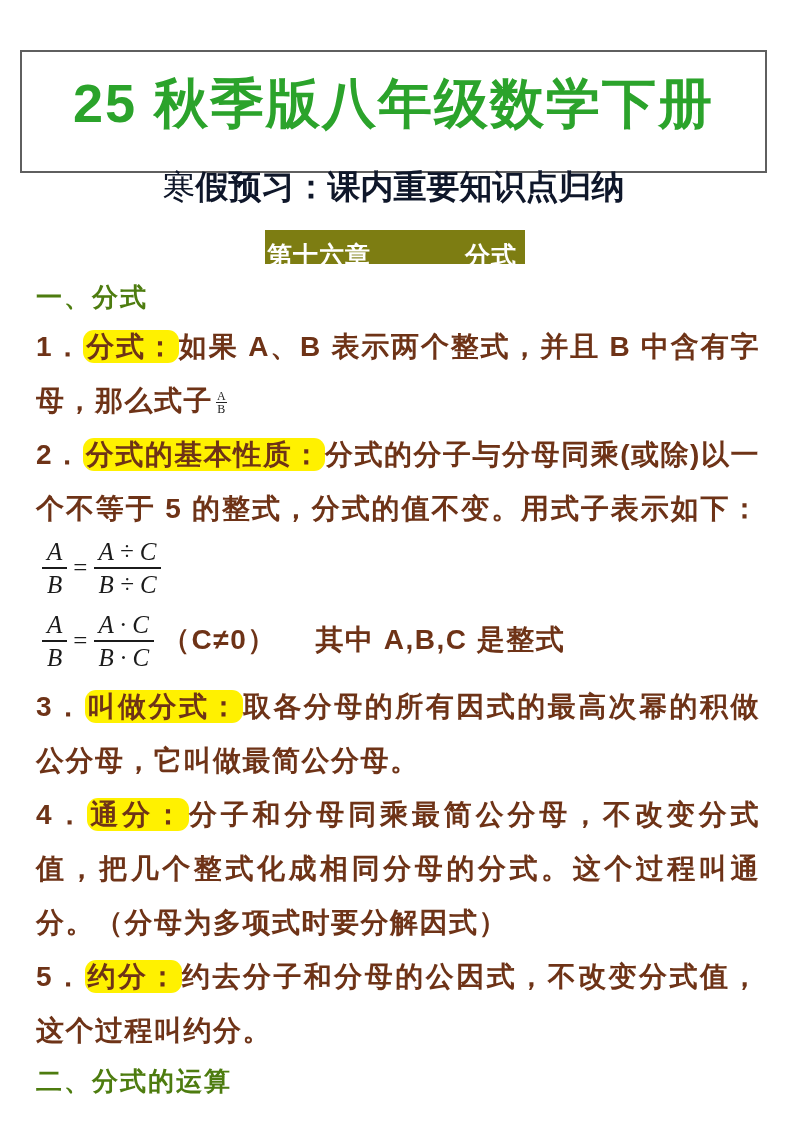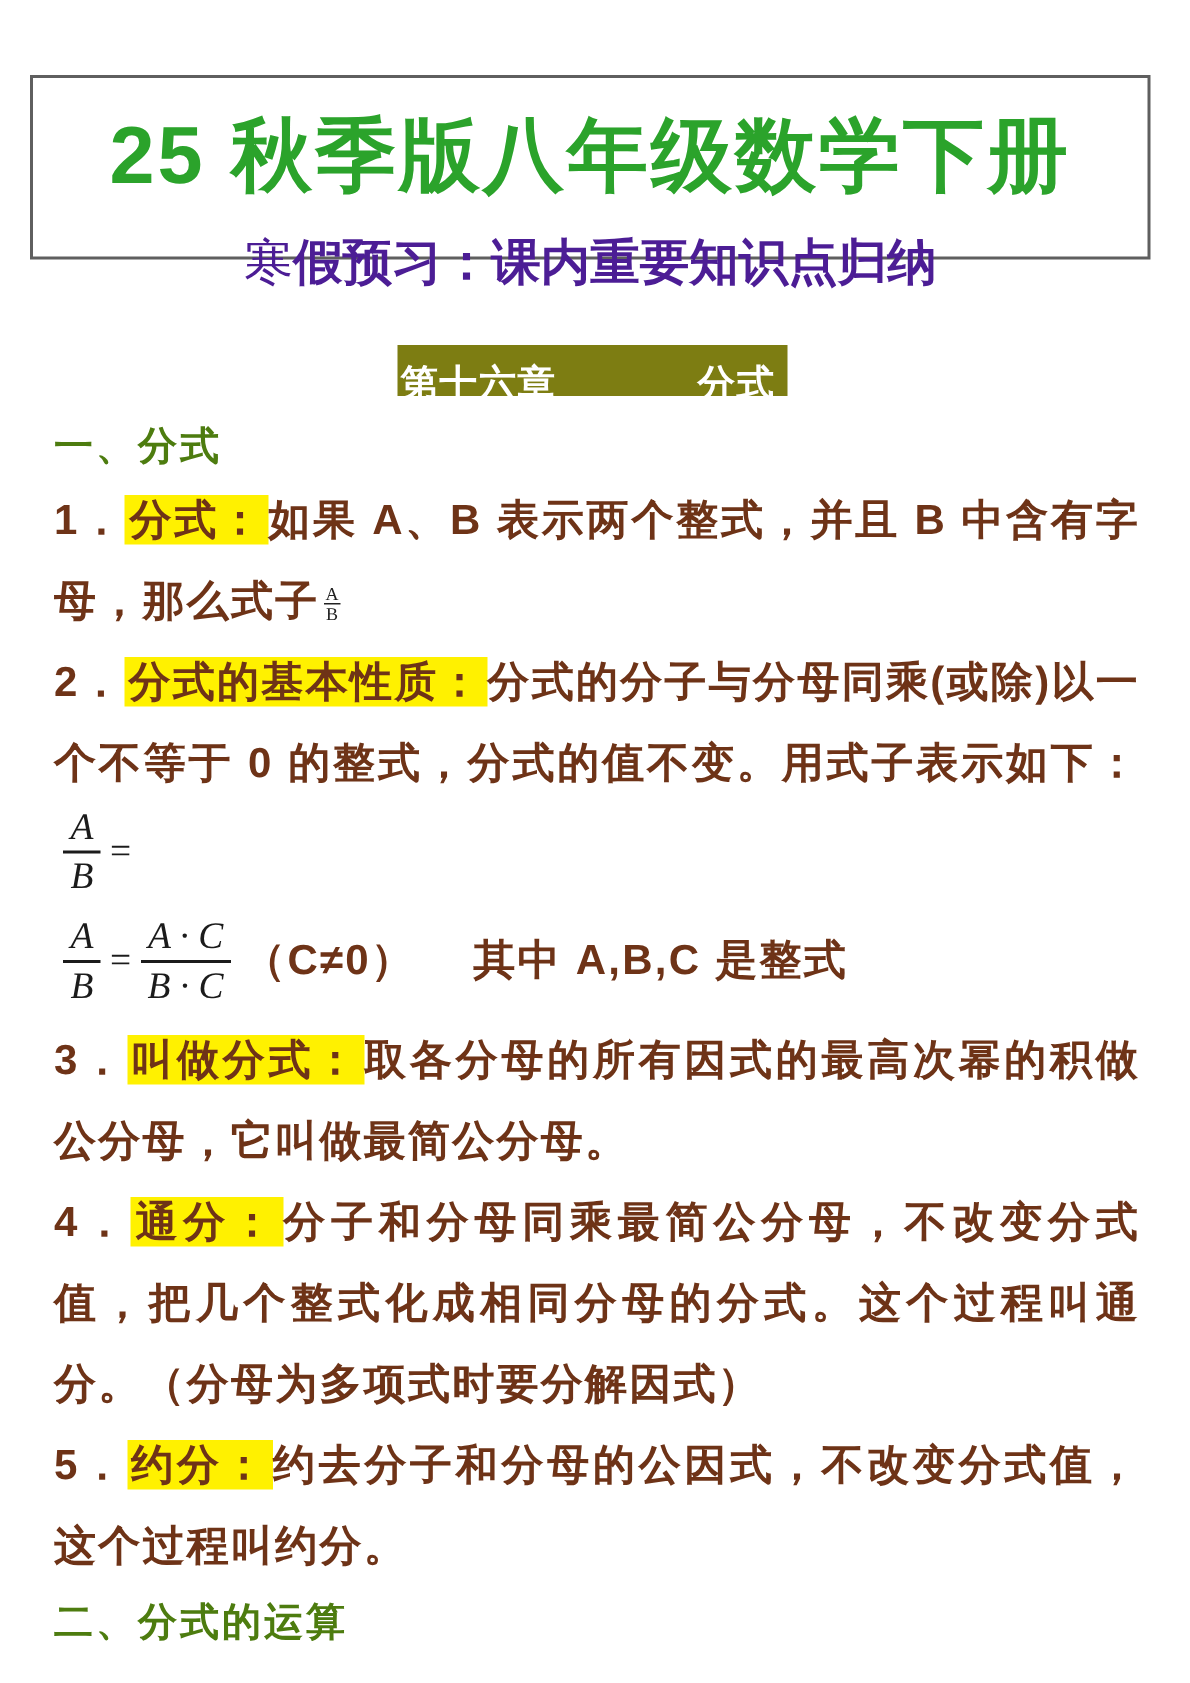--- a/index.html
+++ b/index.html
@@ -20,24 +20,24 @@
   }
   .doc-title{
     margin-top:16px;
     font-size:54px;
     font-weight:600;
     color:#2ba32b;
     letter-spacing:2px;
     white-space:nowrap;
   }
   .doc-subtitle{
-    margin-top:12px;
+    margin-top:24px;
     font-size:33px;
     font-weight:bold;
-    color:#4c1d95;
+    color:#0f172a;
     font-family:Liberation Serif, serif;
     white-space:nowrap;
   }
   .subtitle-prefix{font-weight:400;}
   
   .chapter-bar{
     position:absolute;top:230px;left:265px;
     width:260px;height:34px;
     background:#7d7d12;
     color:#ffffff;
@@ -58,21 +58,21 @@
     text-align:justify;
   }
   .content p{margin:0;}
   .sec-heading{
     color:#4d7c0f;
     font-size:26px;
     line-height:46px;
     letter-spacing:2px;
   }
   .item{line-height:54px;}
-  .hl{background:#fff100;padding:1px 3px;}
+  .hl{background:#fff100;padding:1px 3px;border-radius:11px;}
   
   .ifrac{
     display:inline-flex;flex-direction:column;align-items:center;
     vertical-align:middle;
     font-family:"Liberation Serif",serif;
     font-size:12px;font-weight:400;
     color:#222222;
     line-height:1.05;
     margin:0 3px;
     letter-spacing:0;
@@ -115,26 +115,30 @@
 
   <div class="content">
 
     <p class="sec-heading">一、分式</p>
 
     <p class="item"><span>1．</span><span class="hl">分式：</span><span>如果 A、B 表示两个整式，并且 B 中含有字母，那么式子</span><span class="ifrac">
           <span class="ftop">A</span>
           <span class="fbot">B</span>
         </span></p>
 
-    <p class="item"><span>2．</span><span class="hl">分式的基本性质：</span><span>分式的分子与分母同乘(或除)以一个不等于 0 的整式，分式的值不变。用式子表示如下：</span><span class="formula">
+    <p class="item"><span>2．</span><span class="hl">分式的基本性质：</span><span>分式的分子与分母同乘(或除)以一个不等于 5 的整式，分式的值不变。用式子表示如下：</span><span class="formula">
           <span class="frac">
             <span class="ftop">A</span>
             <span class="fbot">B</span>
           </span>
           <span class="eq">=</span>
+          <span class="frac">
+            <span class="ftop">A ÷ C</span>
+            <span class="fbot">B ÷ C</span>
+          </span>
         </span></p>
 
     <p class="item formula-line"><span class="formula">
           <span class="frac">
             <span class="ftop">A</span>
             <span class="fbot">B</span>
           </span>
           <span class="eq">=</span>
           <span class="frac">
             <span class="ftop">A · C</span>

